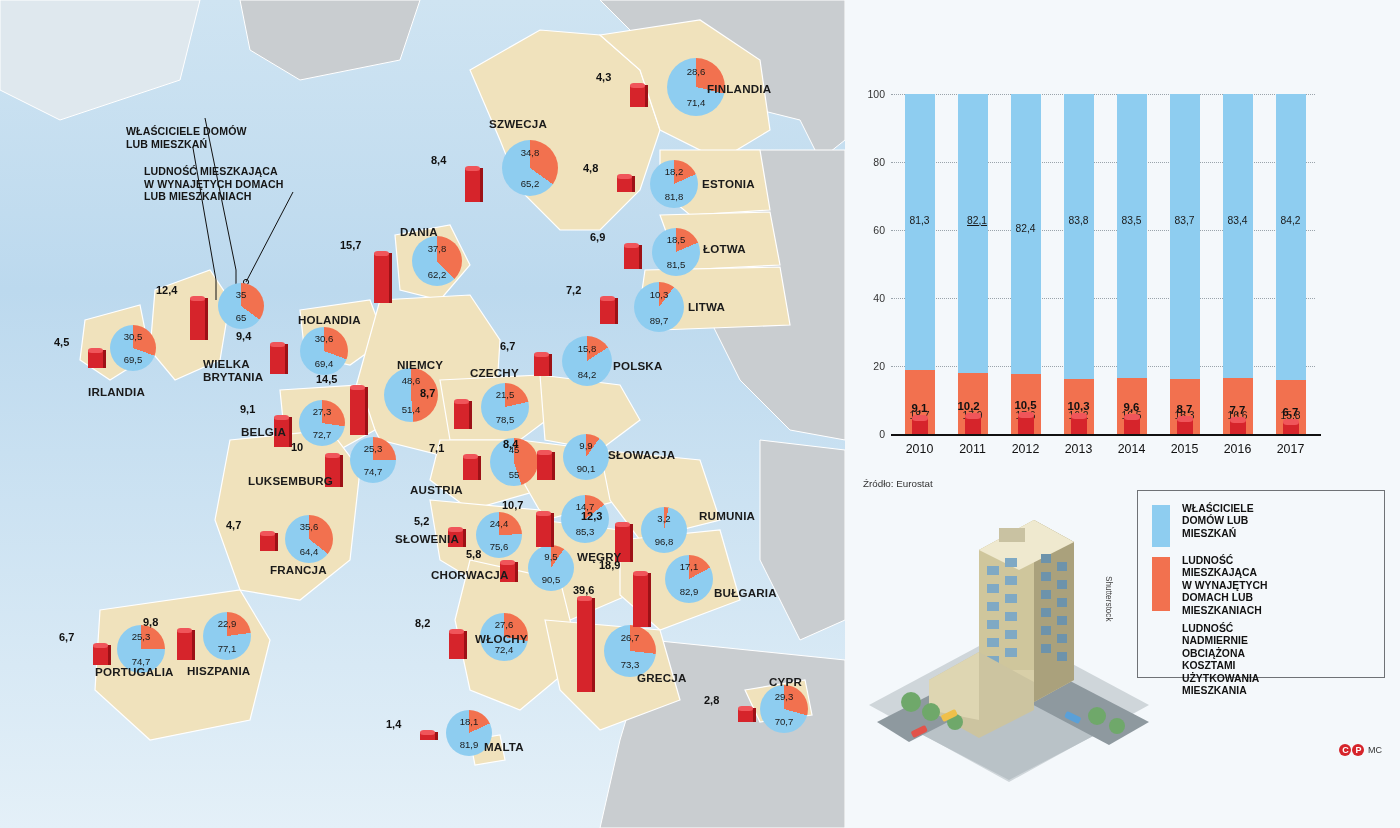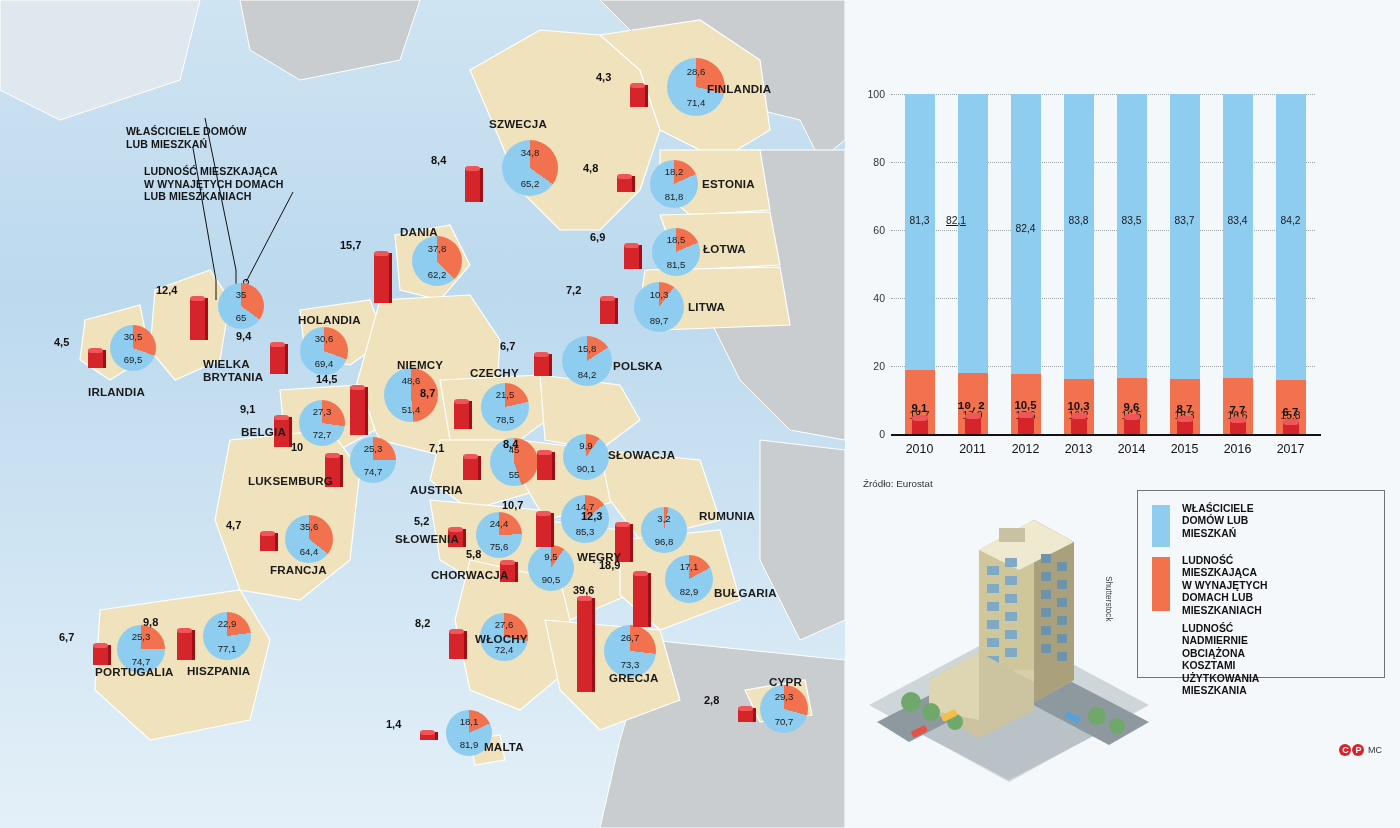--- a/index.html
+++ b/index.html
@@ -451,21 +451,21 @@
         <div class="cname" style="left: 248px; top: 474px;">LUKSEMBURG</div>
         <div class="cname" style="left: 410px; top: 483px;">AUSTRIA</div>
         <div class="cname" style="left: 608px; top: 448px;">SŁOWACJA</div>
         <div class="cname" style="left: 395px; top: 532px;">SŁOWENIA</div>
         <div class="cname" style="left: 577px; top: 550px;">WĘGRY</div>
         <div class="cname" style="left: 699px; top: 509px;">RUMUNIA</div>
         <div class="cname" style="left: 431px; top: 568px;">CHORWACJA</div>
         <div class="cname" style="left: 714px; top: 586px;">BUŁGARIA</div>
         <div class="cname" style="left: 270px; top: 563px;">FRANCJA</div>
         <div class="cname" style="left: 475px; top: 632px;">WŁOCHY</div>
-        <div class="cname" style="left: 609px; top: 671px; text-align: right;">GRECJA</div>
+        <div class="cname" style="left: 637px; top: 671px; text-align: right;">GRECJA</div>
         <div class="cname" style="left: 95px; top: 665px;">PORTUGALIA</div>
         <div class="cname" style="left: 187px; top: 664px;">HISZPANIA</div>
         <div class="cname" style="left: 484px; top: 740px;">MALTA</div>
         <div class="cname" style="left: 769px; top: 675px;">CYPR</div>
       </div>
   </div>
 
   <div id="right-panel">
 
 
@@ -491,26 +491,26 @@
         <div class="v-or" style="left: 41.5px; top: 326px; width: 30px;">18,7</div>
         <div class="col-red" style="left: 48.5px; top: 333.911px; width: 16px; height: 16.0888px;">
           <div class="topc"></div>
         </div>
         <div class="v-red" style="left: 41.5px; top: 317.911px; width: 30px;">9,1</div>
         <div class="xlab" style="left: 32.5px; top: 358px; width: 48px;">2010</div>
         <div class="colgroup" style="left: 94.5px; top: 10px; width: 30px; height: 340px;">
           <div class="col-blue" style="height:340px;"></div>
           <div class="col-or" style="height:60.86px;"></div>
         </div>
-        <div class="v-blue" style="left: 83px; top: 130.5px; width: 20px; text-decoration: underline;">82,1</div>
+        <div class="v-blue" style="left: 104px; top: 130.5px; width: 20px; text-decoration: underline;">82,1</div>
         <div class="v-or" style="left: 94.5px; top: 326px; width: 30px;">17,9</div>
         <div class="col-red" style="left: 101.5px; top: 331.966px; width: 16px; height: 18.0336px;">
           <div class="topc"></div>
         </div>
-        <div class="v-red" style="left: 94.5px; top: 315.966px; width: 14px; font-family: Liberation Mono, monospace;">10,2</div>
+        <div class="v-red" style="left: 94.5px; top: 315.966px; width: 14px;">10,2</div>
         <div class="xlab" style="left: 85.5px; top: 358px; width: 48px;">2011</div>
         <div class="colgroup" style="left: 147.5px; top: 10px; width: 30px; height: 340px;">
           <div class="col-blue" style="height:340px;"></div>
           <div class="col-or" style="height:59.84px;"></div>
         </div>
         <div class="v-blue" style="left: 147.5px; top: 130.5px; width: 30px; margin-top: 8px;">82,4</div>
         <div class="v-or" style="left: 147.5px; top: 326px; width: 30px;">17,6</div>
         <div class="col-red" style="left: 154.5px; top: 331.436px; width: 16px; height: 18.564px;">
           <div class="topc"></div>
         </div>

